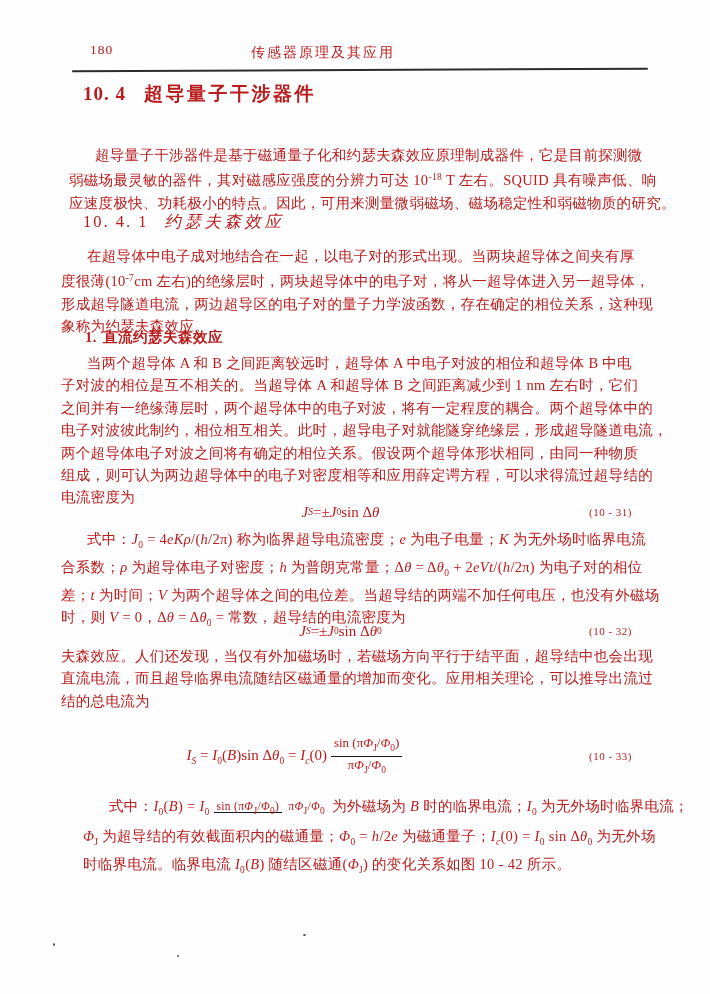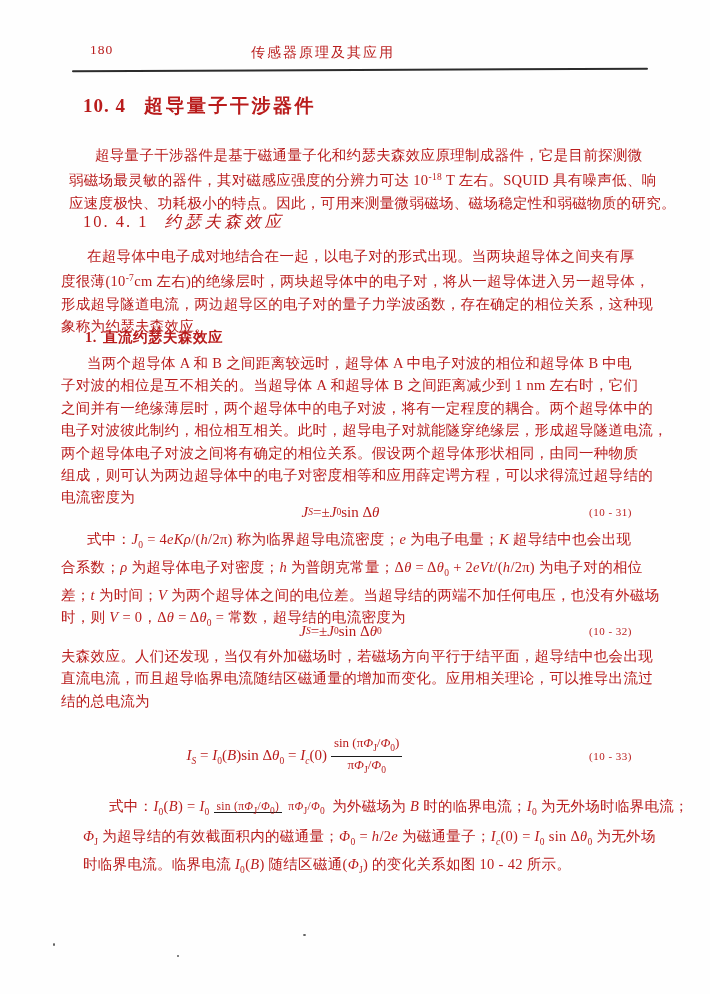--- a/index.html
+++ b/index.html
@@ -59,21 +59,21 @@
 </style>
 </head>
 <body>
 
 <div class="page">
 
   <div class="abs pagenum" style="top:42px;left:90px;">180</div>
   <div class="abs runhead" style="top:44px;left:61px;width:524px;">传感器原理及其应用</div>
   <div class="abs hrule" style="top:69px;left:72px;width:576px;"></div>
 
-  <div class="abs sec-title" style="top:93px;left:61px;">
+  <div class="abs sec-title" style="top:81px;left:61px;">
     <span class="sec-no">10. 4</span><span class="sec-text">超导量子干涉器件</span>
   </div>
 
   <div class="abs" style="top:144px;left:69px;width:587px;">
     <div class="ln ind"><span>超导量子干涉器件是基于磁通量子化和约瑟夫森效应原理制成器件，它是目前探测微</span></div>
     <div class="ln"><span>弱磁场最灵敏的器件，其对磁感应强度的分辨力可达 10</span><span class="c-p">-18</span><span> T 左右。SQUID 具有噪声低、响</span></div>
     <div class="ln"><span>应速度极快、功耗极小的特点。因此，可用来测量微弱磁场、磁场稳定性和弱磁物质的研究。</span></div>
   </div>
 
   <div class="abs subsec" style="top:211px;left:61px;">
@@ -108,21 +108,21 @@
         <span> =± </span>
         <span class="c-v">J</span>
         <span class="c-b">0</span>
         <span> sin Δ</span>
         <span class="c-v">θ</span>
       </span>
     <span class="eq-num">(10 - 31)</span>
   </div>
 
   <div class="abs" style="top:528px;left:61px;width:587px;">
-    <div class="ln ind"><span>式中：</span><span class="c-v">J</span><span class="c-b">0</span><span> = 4</span><span class="c-v">eKρ</span><span>/(</span><span class="c-v">h</span><span>/2π) 称为临界超导电流密度；</span><span class="c-v">e</span><span> 为电子电量；</span><span class="c-v">K</span><span> 超导结中也会出现</span></div>
+    <div class="ln ind"><span>式中：</span><span class="c-v">J</span><span class="c-b">0</span><span> = 4</span><span class="c-v">eKρ</span><span>/(</span><span class="c-v">h</span><span>/2π) 称为临界超导电流密度；</span><span class="c-v">e</span><span> 为电子电量；</span><span class="c-v">K</span><span> 为无外场时临界电流</span></div>
     <div class="ln"><span>合系数；</span><span class="c-v">ρ</span><span> 为超导体电子对密度；</span><span class="c-v">h</span><span> 为普朗克常量；Δ</span><span class="c-v">θ</span><span> = Δ</span><span class="c-v">θ</span><span class="c-b">0</span><span> + 2</span><span class="c-v">eVt</span><span>/(</span><span class="c-v">h</span><span>/2π) 为电子对的相位</span></div>
     <div class="ln"><span>差；</span><span class="c-v">t</span><span> 为时间；</span><span class="c-v">V</span><span> 为两个超导体之间的电位差。当超导结的两端不加任何电压，也没有外磁场</span></div>
     <div class="ln"><span>时，则 </span><span class="c-v">V</span><span> = 0，Δ</span><span class="c-v">θ</span><span> = Δ</span><span class="c-v">θ</span><span class="c-b">0</span><span> = 常数，超导结的电流密度为</span></div>
   </div>
 
   <div class="abs eq" style="top:619px;left:61px;width:587px;height:24px;">
     <span class="inner shift-a">
         <span class="c-v">J</span>
         <span class="c-bv">S</span>
         <span> =± </span>

